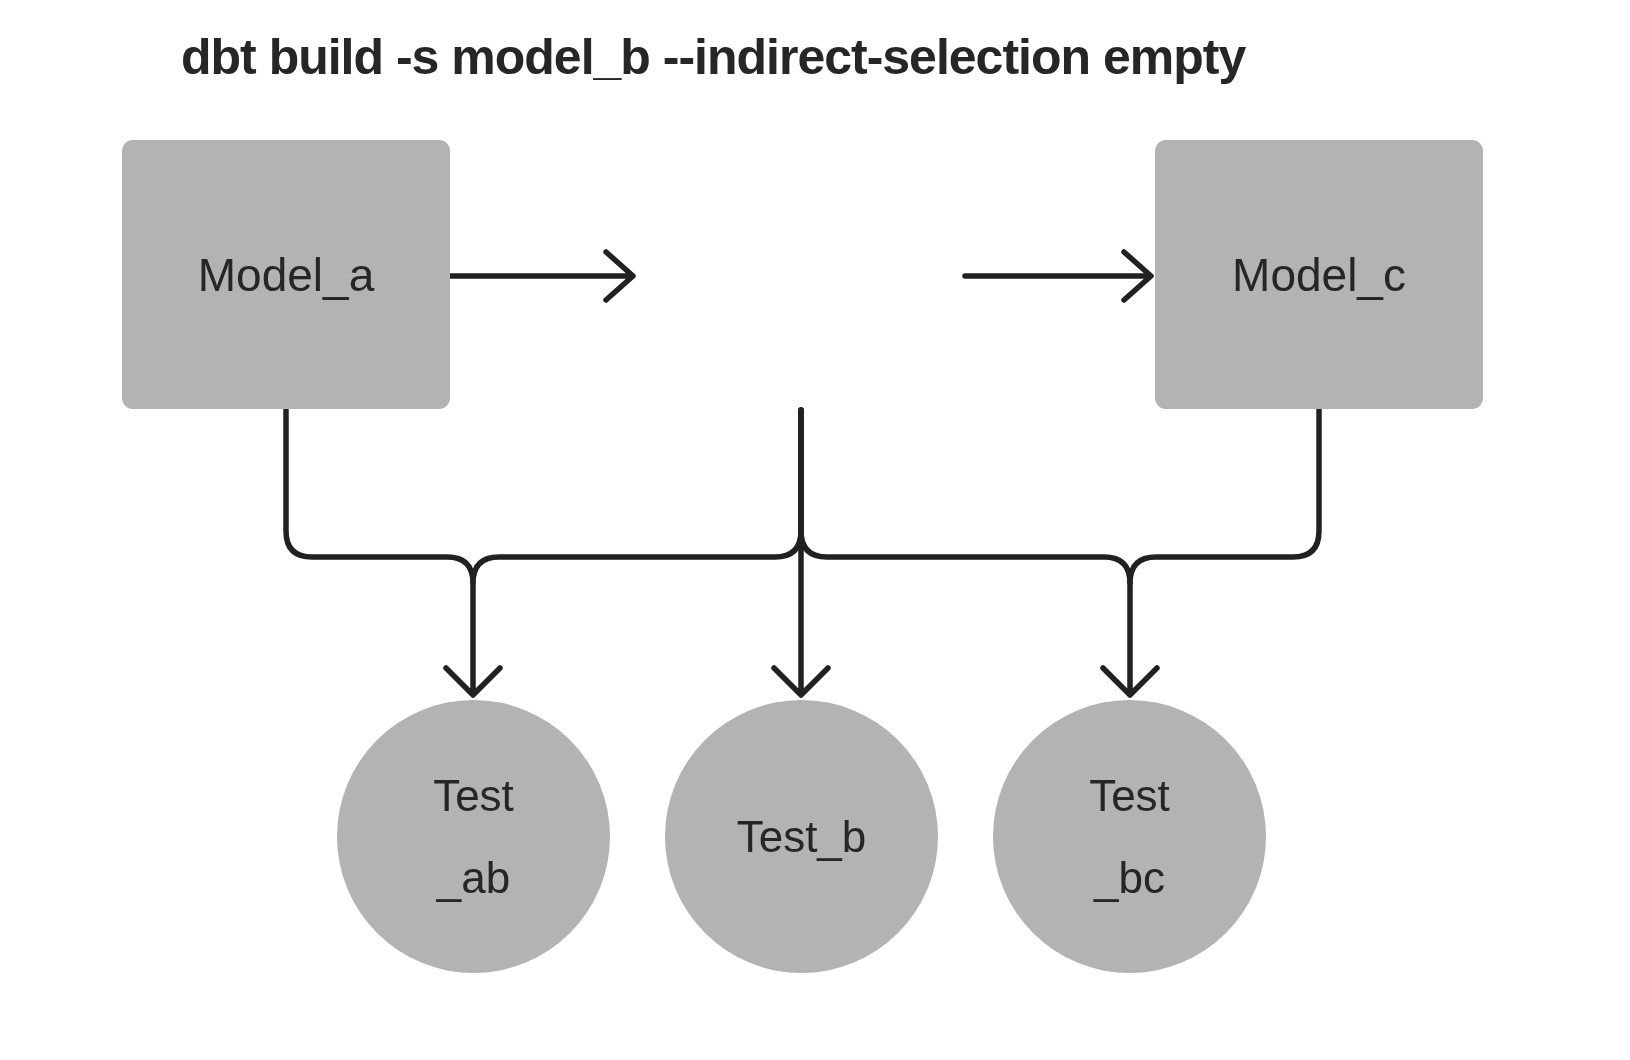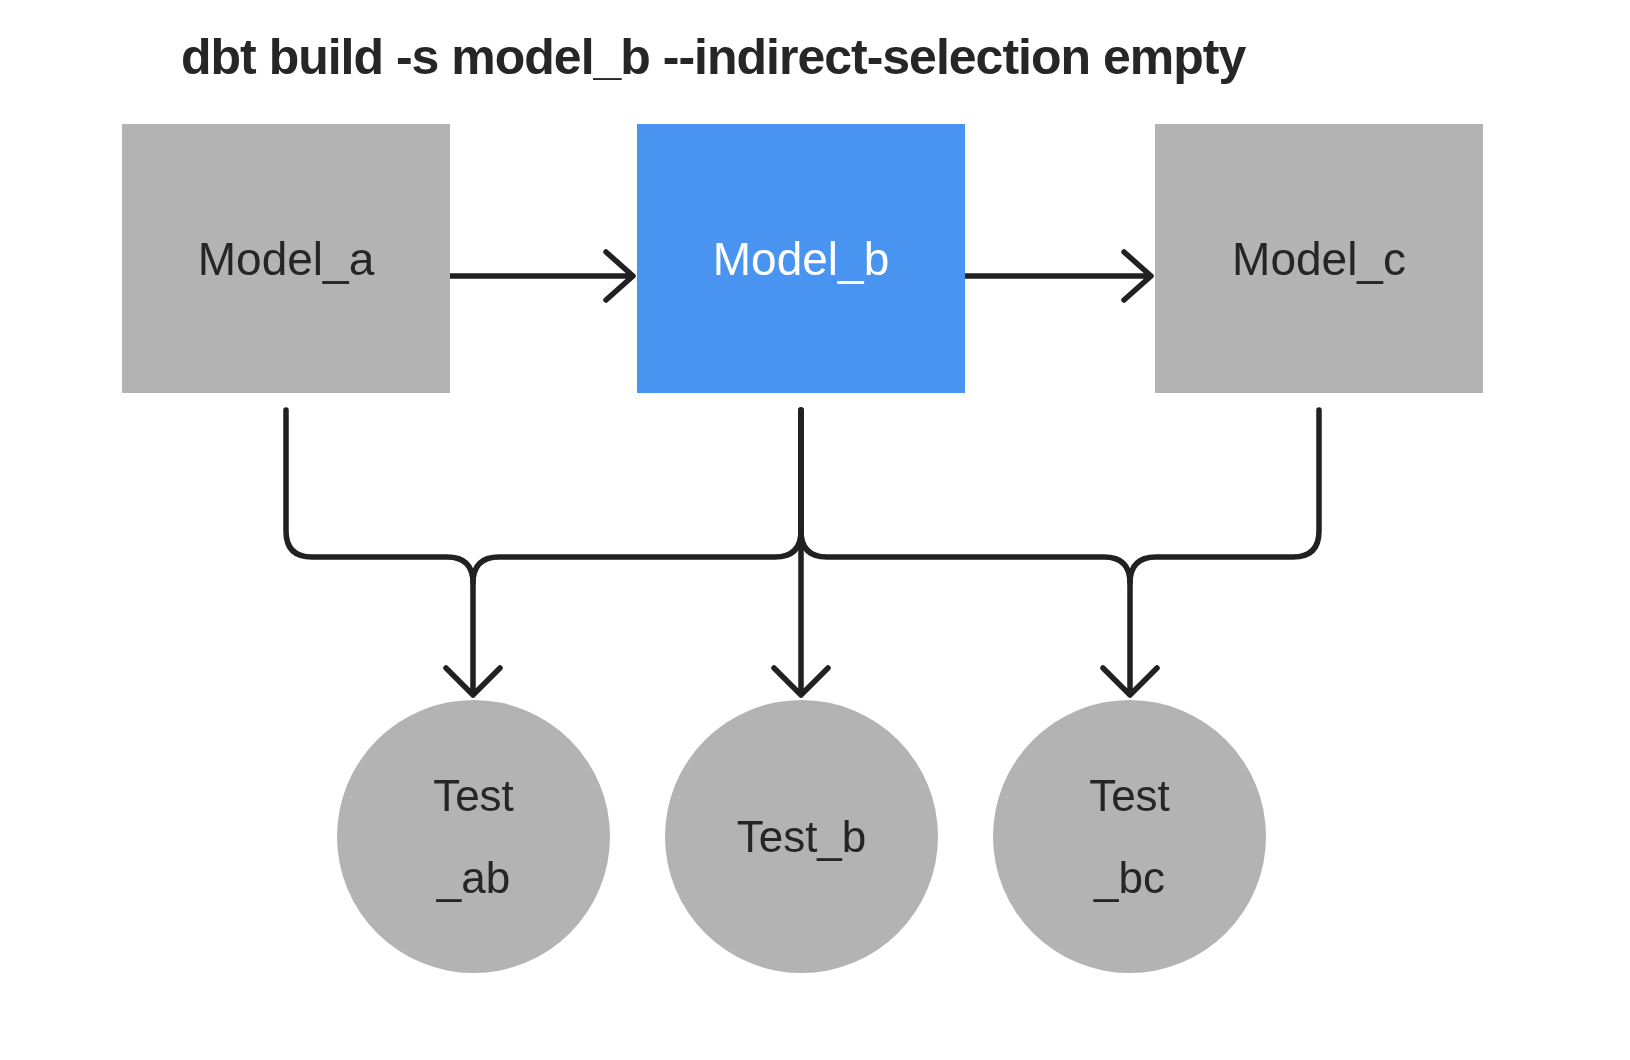--- a/index.html
+++ b/index.html
@@ -27,22 +27,22 @@
     stroke: var(--line, #212121);
     stroke-width: 5.5;
     fill: none;
     stroke-linecap: round;
     stroke-linejoin: round;
   }
   .box {
     position: absolute;
     width: 328px;
     height: 269px;
-    top: 124px;
-    border-radius: 0;
+    top: 140px;
+    border-radius: 11px;
     display: flex;
     align-items: center;
     justify-content: center;
     font-size: 46px;
   }
   .box.unselected { background: var(--unselected, #b3b3b3); color: var(--text-dark, #262626); }
   .box.selected   { background: var(--selected, #4894f0);   color: var(--text-light, #ffffff); }
   .box.model-a { left: 122px; }
   .box.model-b { left: 637px; }
   .box.model-c { left: 1155px; }
@@ -81,23 +81,20 @@
     <path d="M801 410 V531 Q801 557 775 557 H499 Q473 557 473 583"></path>
     <path d="M801 410 V690 M774 668 L801 695 L828 668"></path>
     <path d="M801 410 V531 Q801 557 827 557 H1104 Q1130 557 1130 583"></path>
     <path d="M1319 410 V531 Q1319 557 1293 557 H1156 Q1130 557 1130 583 V690 M1103 668 L1130 695 L1157 668"></path>
   </svg>
 
   <div class="box model-a unselected">
     <span>Model_a</span>
   </div>
 
-  <div class="box model-b selected">
-    <span>Model_b</span>
-  </div>
 
   <div class="box model-c unselected">
     <span>Model_c</span>
   </div>
 
   <div class="test test-ab">
     <div class="test-line">Test</div>
     <div class="test-line">_ab</div>
   </div>
 

